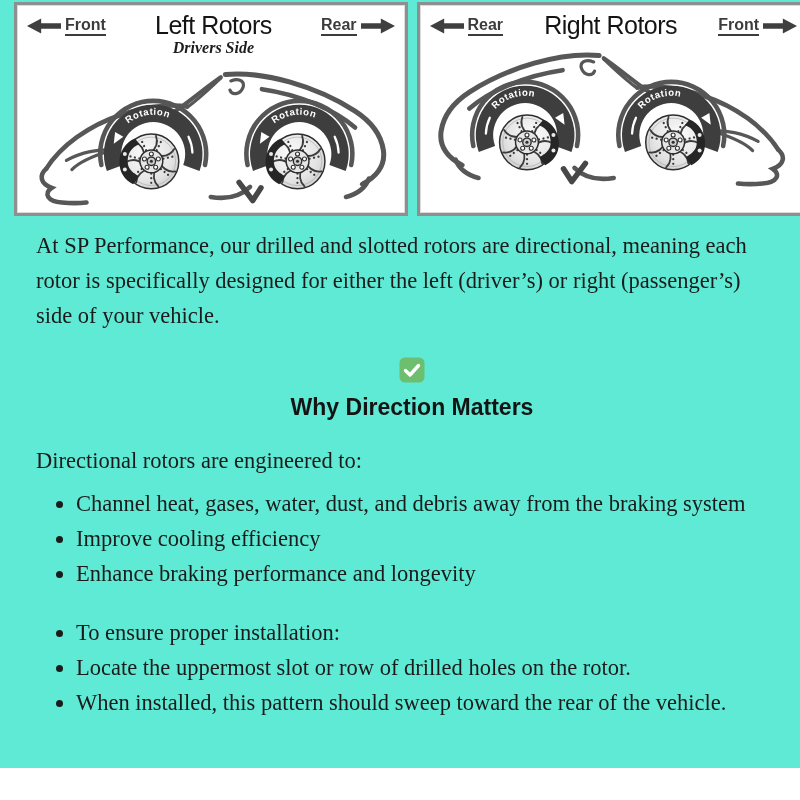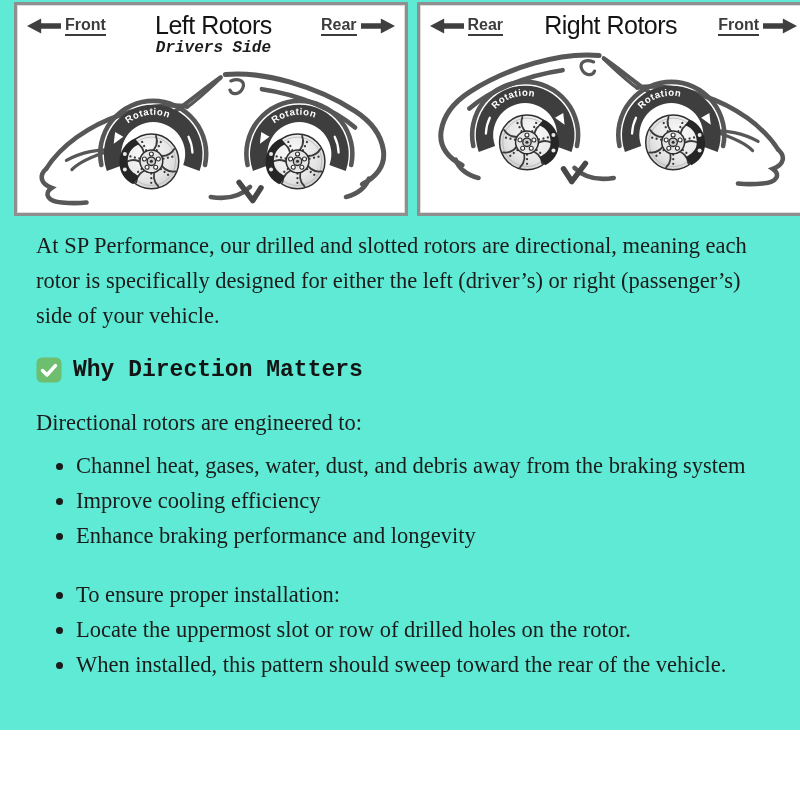--- a/index.html
+++ b/index.html
@@ -4,32 +4,32 @@
 <style>
   html,body{margin:0;padding:0;background:#ffffff;}
   .page{width:800px;margin:0 auto;background:#5eead4;padding-left:12px;}
 
   
   .diagram{display:flex;gap:9px;padding:2px 2px 0 2px;}
   .panel{flex:1;height:208px;border:3px solid #8f8f8f;box-shadow:inset 0 0 0 1px #dcdcdc;background:#fff;overflow:hidden;}
   .phead{display:flex;justify-content:space-between;align-items:flex-start;padding:7px 10px 0 10px;}
   .ptitle-block{flex:1;text-align:center;}
   .ptitle{font-family:"Liberation Sans",sans-serif;font-weight:normal;font-size:25px;letter-spacing:-0.5px;color:#141414;line-height:1.05;}
-  .psub{font-family:Liberation Mono, monospace;font-weight:bold;font-style:italic;font-size:16px;color:#1c1c1c;margin-top:1px;}
+  .psub{font-family:Liberation Serif, serif;font-weight:bold;font-style:italic;font-size:16px;color:#1c1c1c;margin-top:1px;}
   .plabel{display:flex;align-items:center;gap:4px;margin-top:4px;}
   .ptext{font-family:"Liberation Sans",sans-serif;font-weight:bold;font-size:16px;color:#3c3c3c;border-bottom:2.5px solid #3c3c3c;line-height:1.1;}
   .arrow-svg{display:block;}
   .car-svg{display:block;width:100%;height:148px;margin-top:2px;}
   .rot-text{font-family:"Liberation Sans",sans-serif;font-weight:bold;font-size:10.5px;letter-spacing:0.6px;fill:#ffffff;}
 
   
   .article{padding:12px 24px 24px 24px;font-family:"Liberation Serif",serif;color:#1b1b1b;}
   .article p{font-size:22.5px;line-height:35px;margin:0 0 20px 0;max-width:712px;}
   .article p.lead{margin-bottom:8px;}
-  .h-why,.h-how{display:flex;align-items:center;gap:11px;font-size:23px;margin:24px 0 22px 0;font-family:Liberation Mono, monospace;color:#141414;}
+  .h-why,.h-how{display:flex;align-items:center;gap:11px;font-size:23px;margin:24px 0 22px 0;font-family:Liberation Sans, sans-serif;color:#141414;flex-direction:column;}
   .h-why{font-weight:bold;}
   .h-how{font-weight:normal;}
   .h-icon{flex:0 0 auto;display:block;}
   .article ul{margin:0 0 24px 0;padding-left:40px;max-width:676px;list-style:disc;}
   .article li{font-size:22.5px;line-height:35px;color:#1b1b1b;}
 </style>
 </head>
 <body>
 
 <div class="page">

